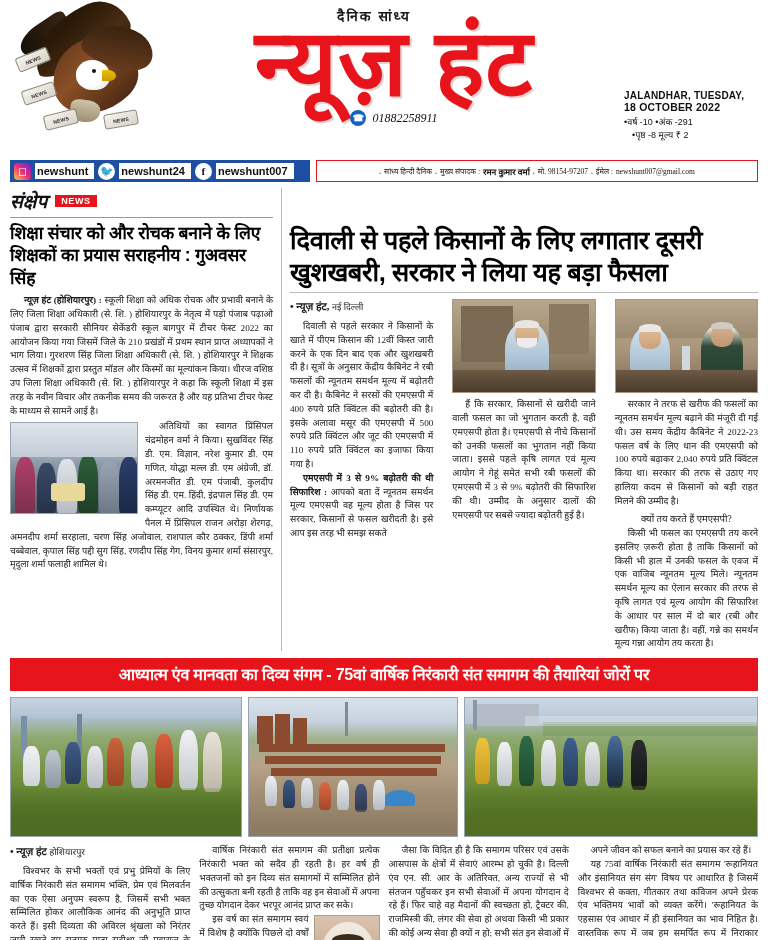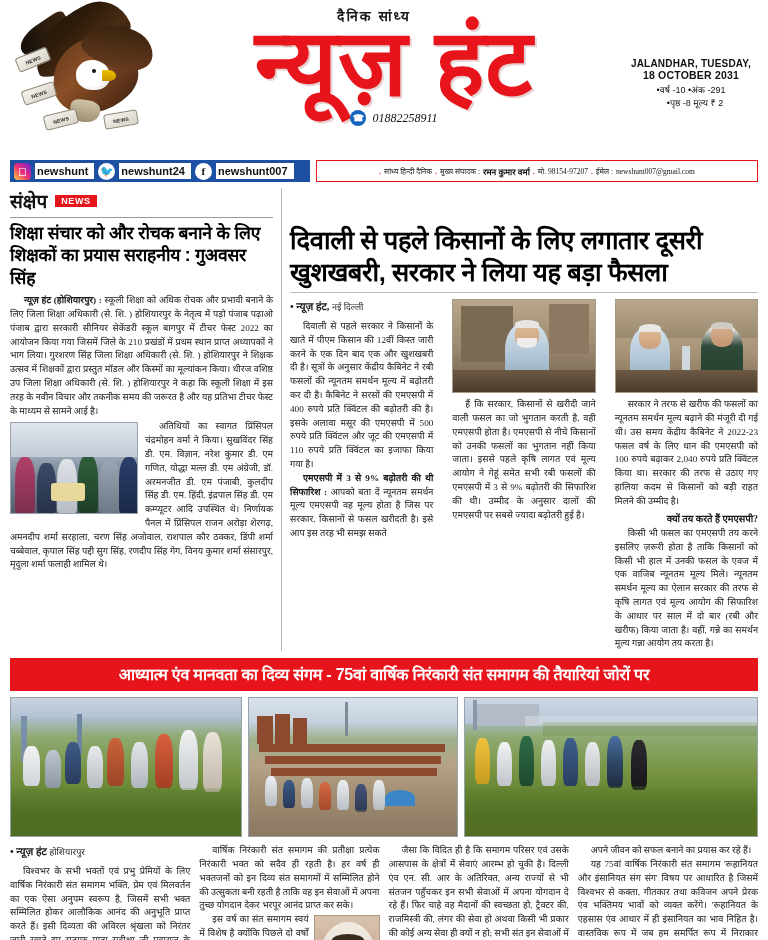--- a/index.html
+++ b/index.html
@@ -157,23 +157,23 @@
     font-size: 9px; font-style: normal;
   }
   .phone-num {
     font-style: italic;
     font-weight: normal;
     font-size: 12px;
   }
 
   .date-block {
     flex: 0 0 140px;
-    text-align: center;
-    font-family: "Liberation Sans", sans-serif;
-    padding-top: 58px;
+    text-align: left;
+    font-family: "Liberation Sans", sans-serif;
+    padding-top: 90px;
     padding-left: 6px;
   }
   .date-city {
     font-size: 10px; font-weight: bold; color: #111; letter-spacing: .2px;
   }
   .date-date {
     font-size: 10.5px; font-weight: bold; color: #111; letter-spacing: .2px;
   }
   .date-meta {
     font-size: 9px; color: #111; margin-top: 2px;
@@ -252,20 +252,21 @@
     border-right: 1px solid #b8b8b8;
     padding-right: 8px;
   }
   .sankshep-row {
     display: flex; align-items: center; gap: 8px;
     border-bottom: 1px solid #999;
     padding-bottom: 3px;
   }
   .sankshep {
     font-family: "Liberation Serif", serif;
+    font-style: italic;
     font-weight: bold;
     font-size: 19px;
     color: #111;
   }
   .news-badge {
     background: #e8141b;
     color: #fff;
     font-family: "Liberation Sans", sans-serif;
     font-size: 9px;
     font-weight: bold;
@@ -331,22 +332,22 @@
   .byline {
     font-weight: bold;
     font-size: 10.5px;
     margin-bottom: 5px;
     text-indent: 0 !important;
   }
   .byline .city { font-weight: normal; font-size: 9px; }
   .red-dot { color: #111; }
   .subhead { font-weight: bold; }
   .center-sub {
-    font-weight: bold;
-    text-align: right;
+    font-weight: normal;
+    text-align: center;
     display: block;
     margin: 3px 0 1px;
     text-indent: 0 !important;
     font-size: 9.6px;
   }
 
   .modi-photo {
     width: 100%;
     height: 94px;
     margin-bottom: 5px;
@@ -488,21 +489,21 @@
       <div class="kicker">दैनिक सांध्य</div>
       <div class="paper-name">न्यूज़ हंट</div>
       <div class="tagline">
         <span class="phone-icon">☎</span>
         <span class="phone-num">01882258911</span>
       </div>
     </div>
 
     <div class="date-block">
       <div class="date-city">JALANDHAR, TUESDAY,</div>
-      <div class="date-date">18 OCTOBER 2031</div>
+      <div class="date-date">18 OCTOBER 2022</div>
       <div class="date-meta">•वर्ष -10  •अंक -291</div>
       <div class="date-meta2">•पृष्ठ -8 मूल्य ₹ 2</div>
     </div>
   </div>
 
   <div class="social-wrap">
     <div class="social-left">
       <div class="soc-item">
         <span class="ic ic-insta">◻</span>
         <span class="soc-label">newshunt</span>

